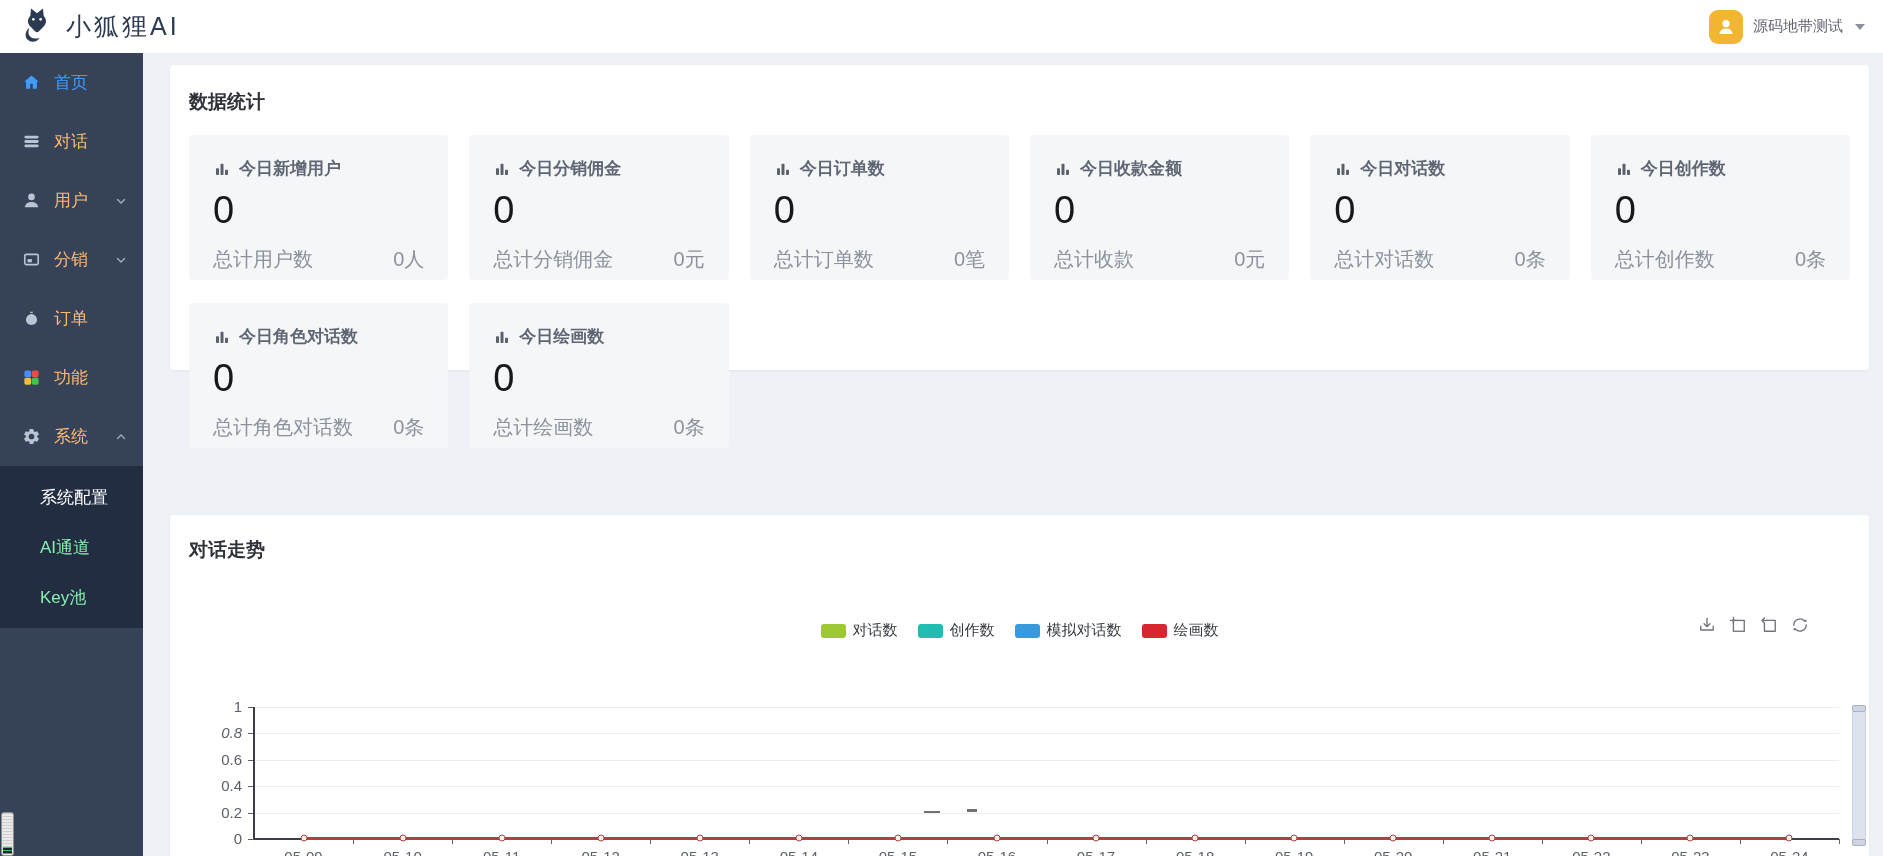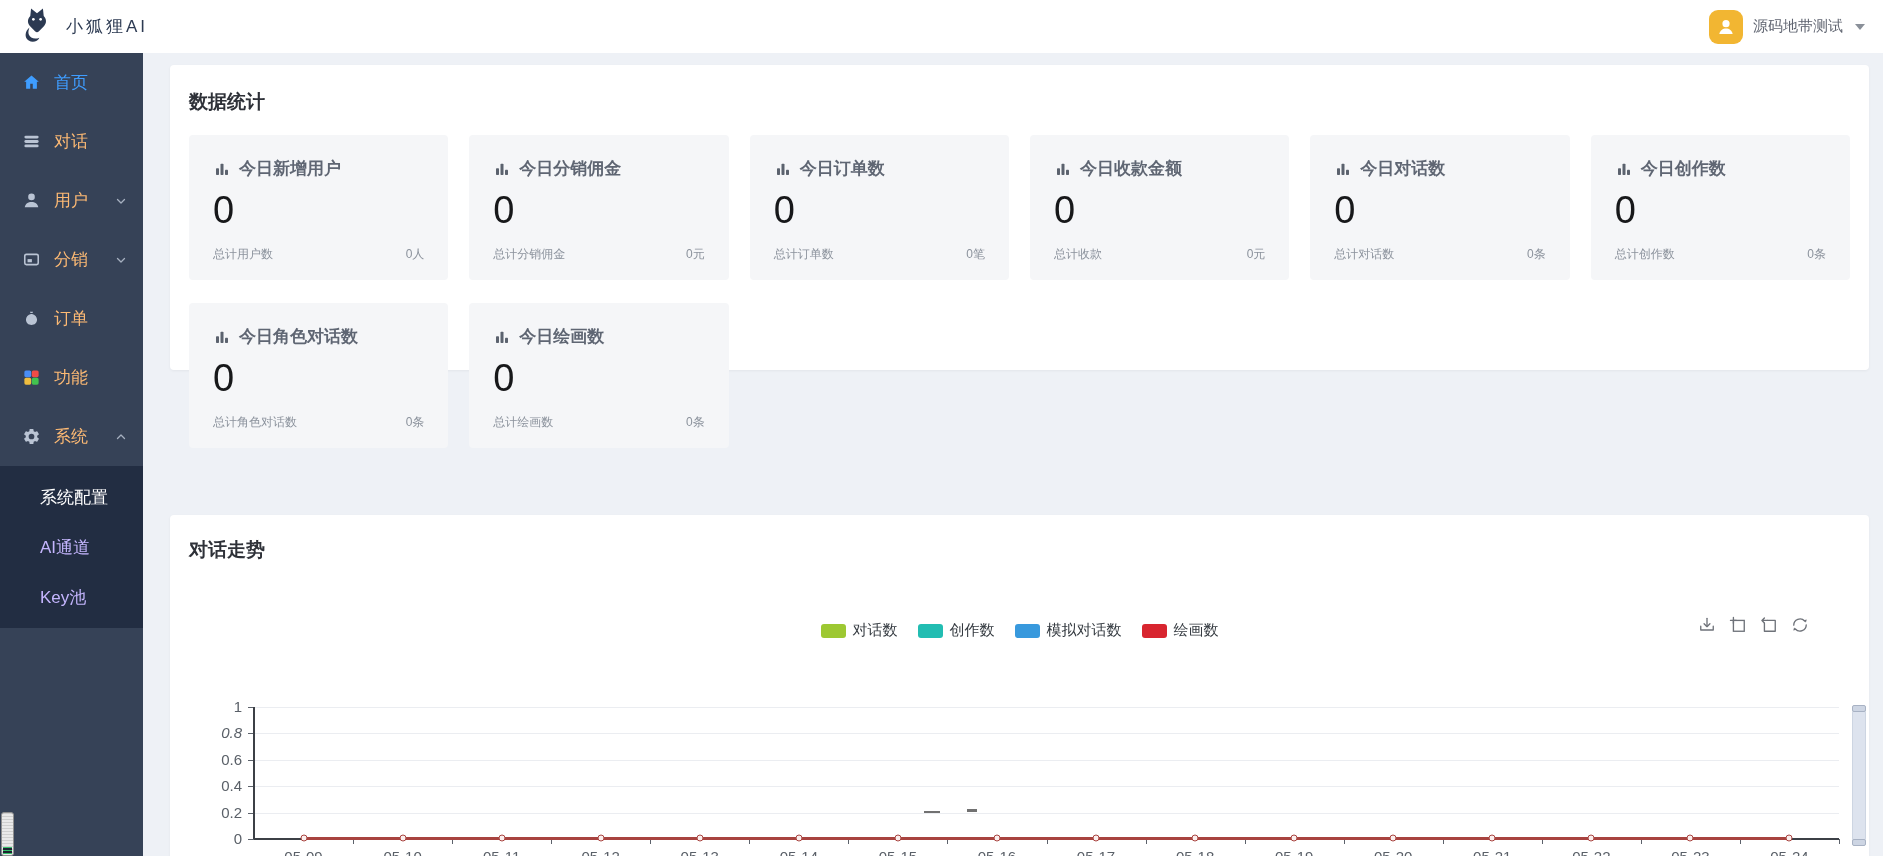--- a/index.html
+++ b/index.html
@@ -3,52 +3,52 @@
 <meta charset="utf-8">
 <style>
   * { margin:0; padding:0; box-sizing:border-box; }
   html,body { width:1883px; height:856px; overflow:hidden; }
   body { position:relative; background:#eef1f6; font-family:"Liberation Sans","DejaVu Sans",sans-serif; color:#303133; }
 
   
   .topbar { position:absolute; left:0; top:0; width:1883px; height:53px; background:#fff;
             display:flex; align-items:center; justify-content:space-between; padding:0 18px; z-index:5; }
   .logo { display:flex; align-items:center; gap:10px; }
-  .logo-text { font-size:17px; letter-spacing:3px; color:#2c3a52; font-weight:400; }
+  .logo-text { font-size:25px; letter-spacing:3px; color:#2c3a52; font-weight:400; }
   .userchip { display:flex; align-items:center; gap:10px; cursor:pointer; }
   .avatar { width:34px; height:34px; border-radius:9px; background:#f2b632; display:flex; align-items:center; justify-content:center; }
   .username { font-size:15px; color:#5f6470; }
   .caret { width:0; height:0; border-left:5px solid transparent; border-right:5px solid transparent; border-top:6px solid #8a9099; margin-left:2px; }
 
   
   .sidebar { position:absolute; left:0; top:53px; width:143px; bottom:0; background:#364257; }
   .menu-item { height:59px; display:flex; align-items:center; padding-left:22px; gap:13px;
                font-size:17px; color:#fdba74; cursor:pointer; position:relative; }
   .menu-item .mi-icon { color:#bac4d4; display:flex; }
   .menu-item.active, .menu-item.active .mi-icon { color:#3f9dff; }
   .mi-chev { position:absolute; right:16px; color:#a6b0c0; display:flex; }
   .mi-chev.up svg { transform:rotate(180deg); }
   .submenu { background:#222d42; padding:6px 0; }
   .submenu-item { height:50px; display:flex; align-items:center; padding-left:40px;
-                  font-size:17px; color:#c4b5fd; cursor:pointer; }
+                  font-size:17px; color:#86efac; cursor:pointer; }
   .submenu-item:first-child { color:#ffffff; }
 
   
   .panel { position:absolute; background:#fff; border-radius:4px; box-shadow:0 1px 3px rgba(0,0,0,.05); }
   .panel-stats { left:170px; top:65px; width:1699px; height:305px; padding:24px 19px; }
   .panel-chart { left:170px; top:515px; width:1699px; height:380px; padding:22px 19px; }
   .section-title { font-size:19px; font-weight:bold; color:#2e3138; }
 
   
   .cards { margin-top:20px; display:grid; grid-template-columns:repeat(6,1fr); gap:23px 21px; }
   .card { background:#f5f6f8; border-radius:4px; height:145px; padding:22px 24px 18px; }
   .card-title { display:flex; align-items:center; gap:8px; font-size:17px; font-weight:bold; color:#5f6673; }
   .card-title .bars { color:#5b626e; display:flex; }
   .card-value { font-size:38px; color:#17181a; margin-top:10px; line-height:1.1; }
-  .card-foot { display:flex; justify-content:space-between; margin-top:14px; font-size:12px; color:#8b929c; }
+  .card-foot { display:flex; justify-content:space-between; margin-top:14px; font-size:20px; color:#8b929c; }
 
   
   .chart-wrap { position:relative; height:320px; margin-top:4px; }
   .legend { position:absolute; left:50%; top:54px; transform:translateX(-50%); display:flex; gap:20px; }
   .legend-item { display:flex; align-items:center; gap:7px; font-size:15px; color:#343a40; cursor:pointer; }
   .swatch { width:25px; height:14px; border-radius:3px; }
   .chart-toolbar { position:absolute; right:40px; top:48px; display:flex; gap:11px; color:#6e7279; }
   .tool-icon { cursor:pointer; display:flex; }
 
   .plot { position:absolute; left:65px; top:140px; width:1585px; height:132px; }

